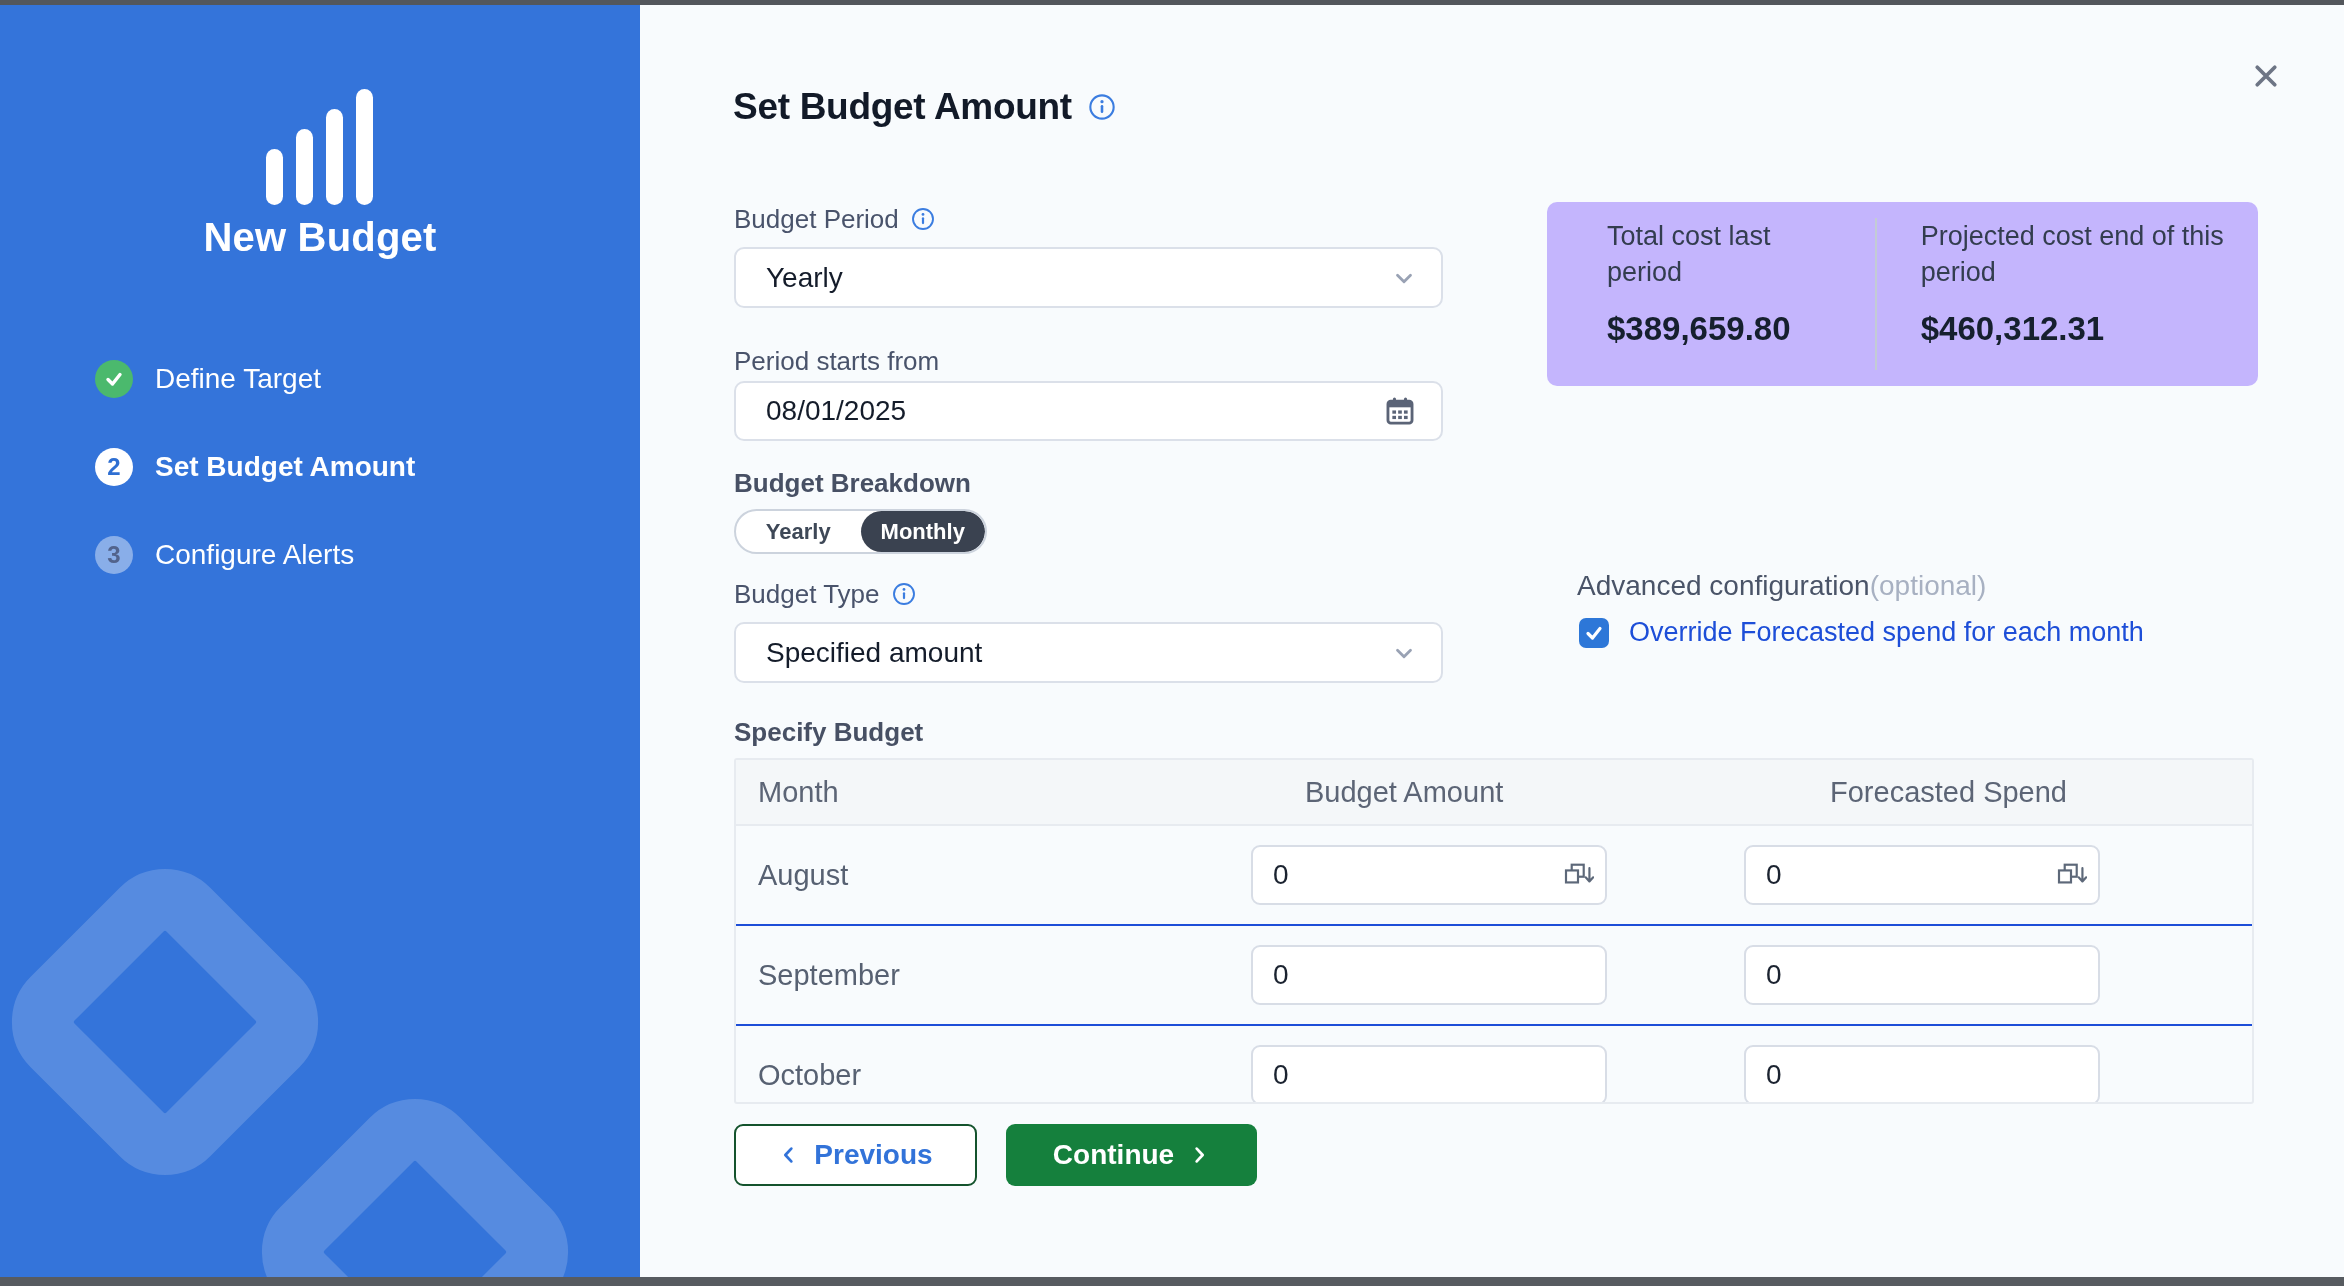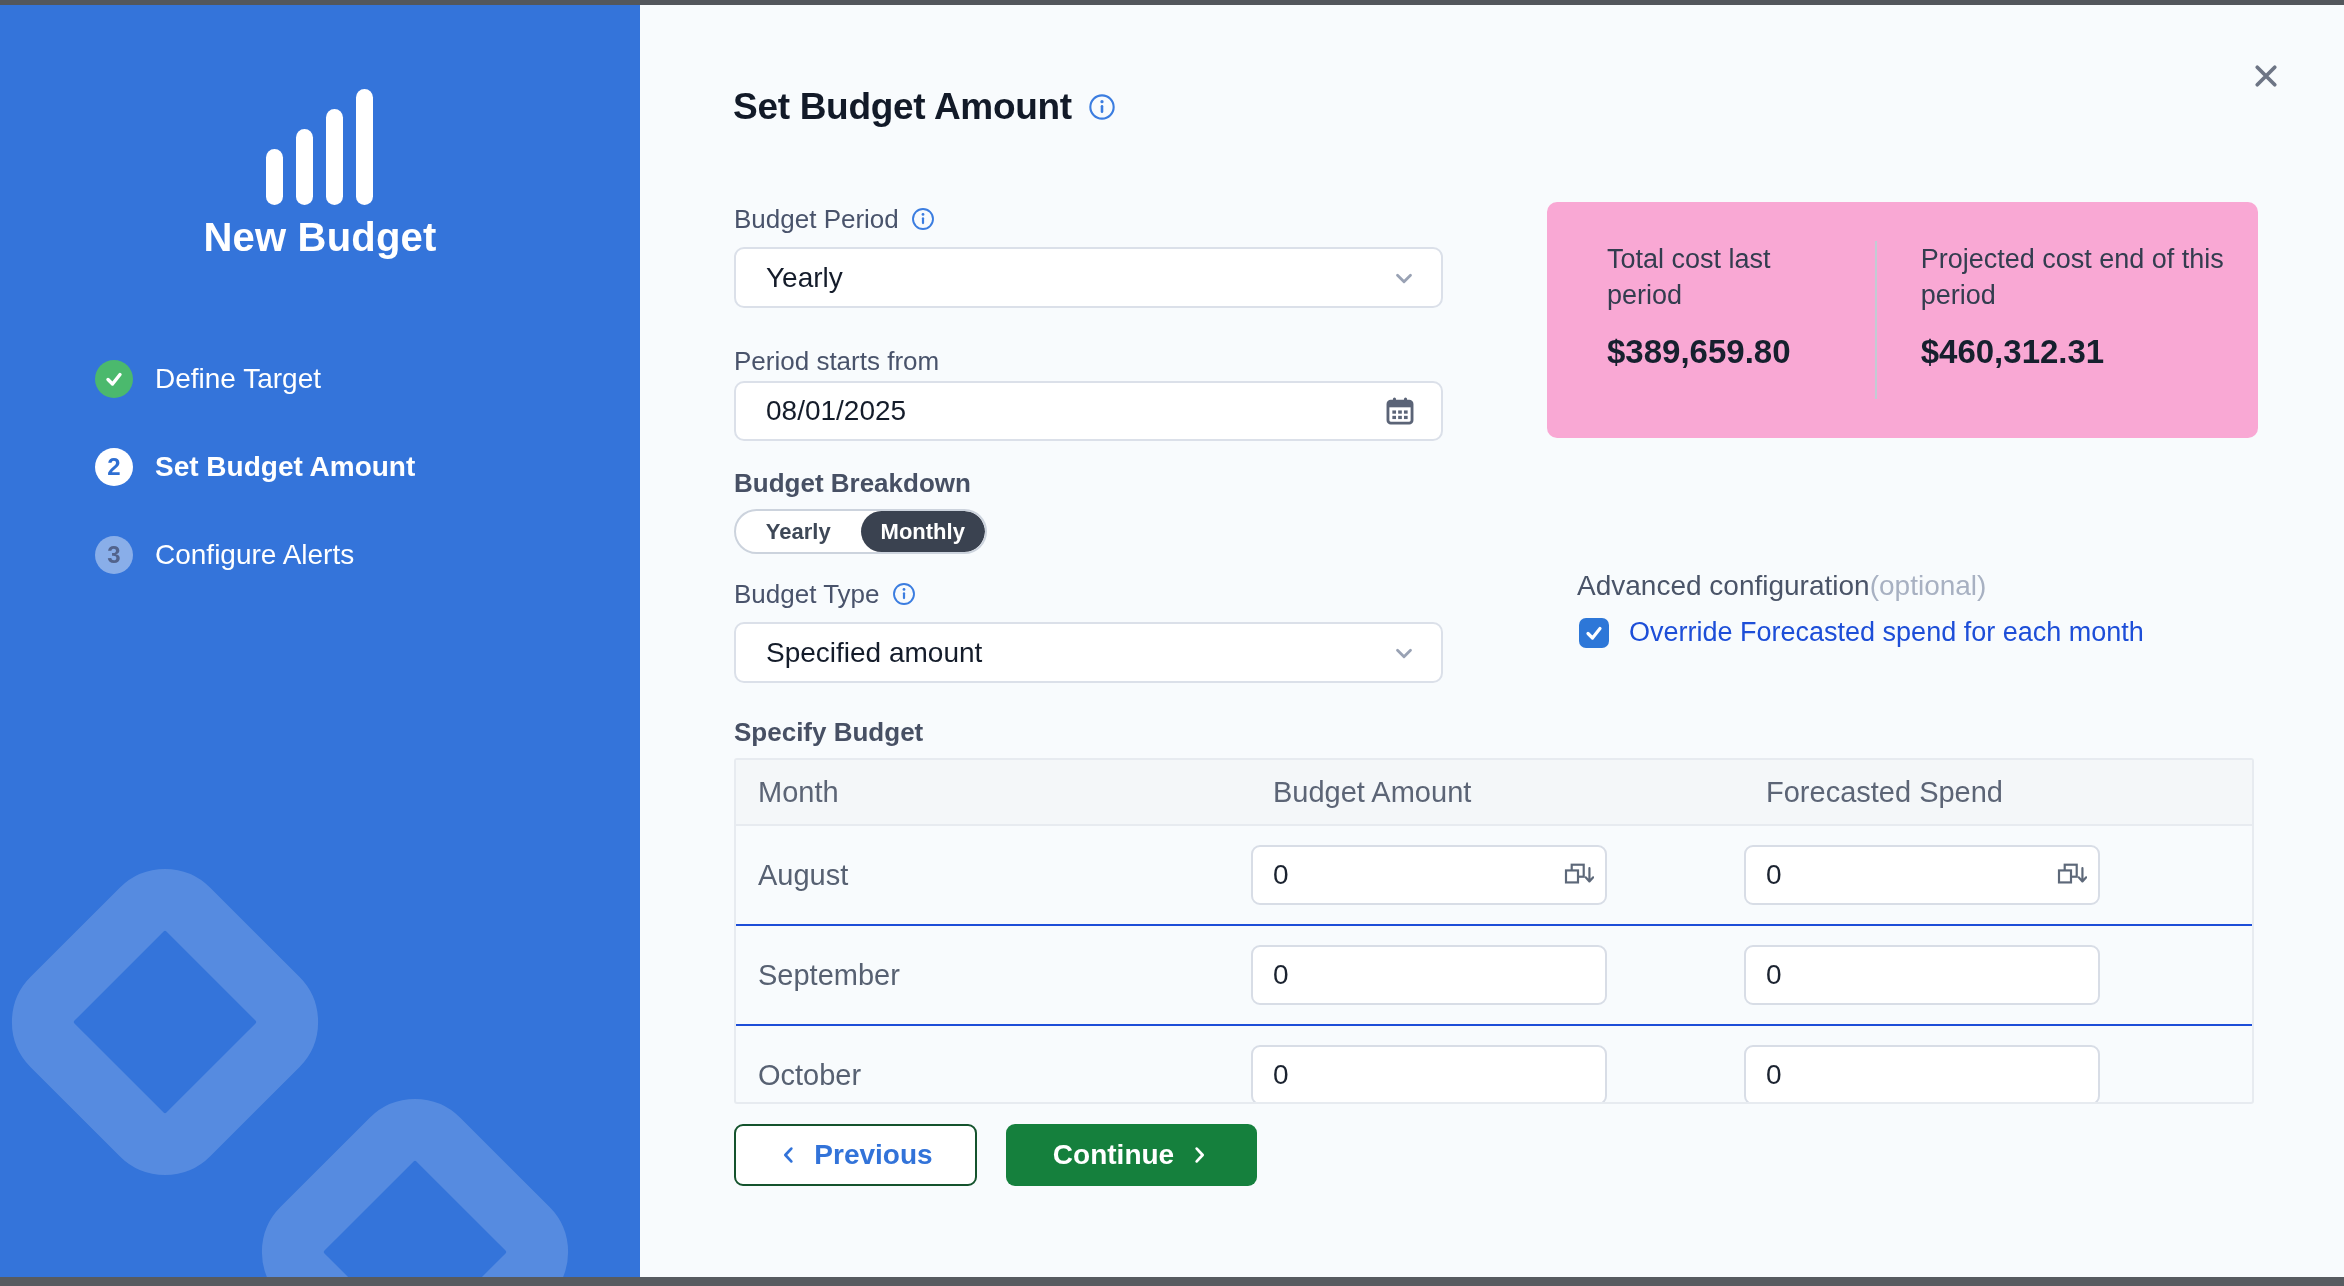--- a/index.html
+++ b/index.html
@@ -51,41 +51,41 @@
     cursor:pointer;background:none;border:none;padding:0;}
 
   
   .toggle{left:734px;top:509px;width:253px;height:45px;box-sizing:border-box;background:#fff;
     border:2px solid #ccd3dd;border-radius:23px;display:flex;overflow:hidden;cursor:pointer;}
   .toggle .seg{flex:1;display:flex;align-items:center;justify-content:center;
     font-size:22px;font-weight:700;color:#3e4857;}
   .toggle .seg.on{background:#3a4250;color:#fff;border-radius:23px;}
 
   
-  .cost-panel{left:1547px;top:202px;width:711px;height:236px;background:#f9a8d4;border-radius:10px;
-    display:flex;box-sizing:border-box;padding:39px 0;}
+  .cost-panel{left:1547px;top:202px;width:711px;height:184px;background:#c4b5fd;border-radius:10px;
+    display:flex;box-sizing:border-box;padding:16px 0;}
   .cost-col{padding-left:60px;}
   .cost-col.c2{padding-left:44px;}
   .cost-col .clabel{font-size:27px;color:#333d4f;line-height:36px;}
   .cost-col .cval{font-size:33px;font-weight:700;color:#16202e;margin-top:20px;}
   .cost-div{width:2px;background:#c3ccd4;margin-left:46px;}
 
   
   .adv-title{left:1577px;top:570px;font-size:28px;color:#4a5468;}
   .adv-title .opt{color:#a8b1c2;}
   .adv-check{left:1579px;top:617px;display:flex;align-items:center;gap:20px;cursor:pointer;}
   .checkbox{width:30px;height:30px;border-radius:7px;background:#2d77d8;display:flex;
     align-items:center;justify-content:center;flex:0 0 auto;}
   .adv-check .cklabel{font-size:27px;color:#1d4ed8;}
 
   
   .btable{left:734px;top:758px;width:1520px;height:346px;box-sizing:border-box;
     border:2px solid #e7ebf0;background:#f8fbfd;overflow:hidden;border-radius:3px;}
   .trow,.thead{display:grid;grid-template-columns:515px 493px 1fr;align-items:center;}
-  .thead{height:64px;background:#f4f7f9;border-bottom:2px solid #e7ebf0;}
+  .thead{height:64px;background:#f4f7f9;border-bottom:2px solid #e7ebf0;gap:32px;}
   .thead span{font-size:29px;color:#5c6576;padding-left:22px;}
   .trow{height:98px;border-bottom:2px solid #1d4ed8;}
   .trow:last-child{border-bottom:none;}
   .trow .month{font-size:29px;color:#576172;padding-left:22px;}
   .cellwrap{position:relative;width:356px;height:60px;}
   .cellwrap input{box-sizing:border-box;width:356px;height:60px;border:2px solid #d8dde6;border-radius:9px;
     background:#fff;font-family:"Liberation Sans",sans-serif;font-size:28px;color:#1b2330;
     padding:0 54px 0 20px;outline:none;}
   .copy-btn{position:absolute;right:12px;top:13px;width:34px;height:34px;border:none;background:none;
     padding:0;cursor:pointer;display:flex;align-items:center;justify-content:center;}

